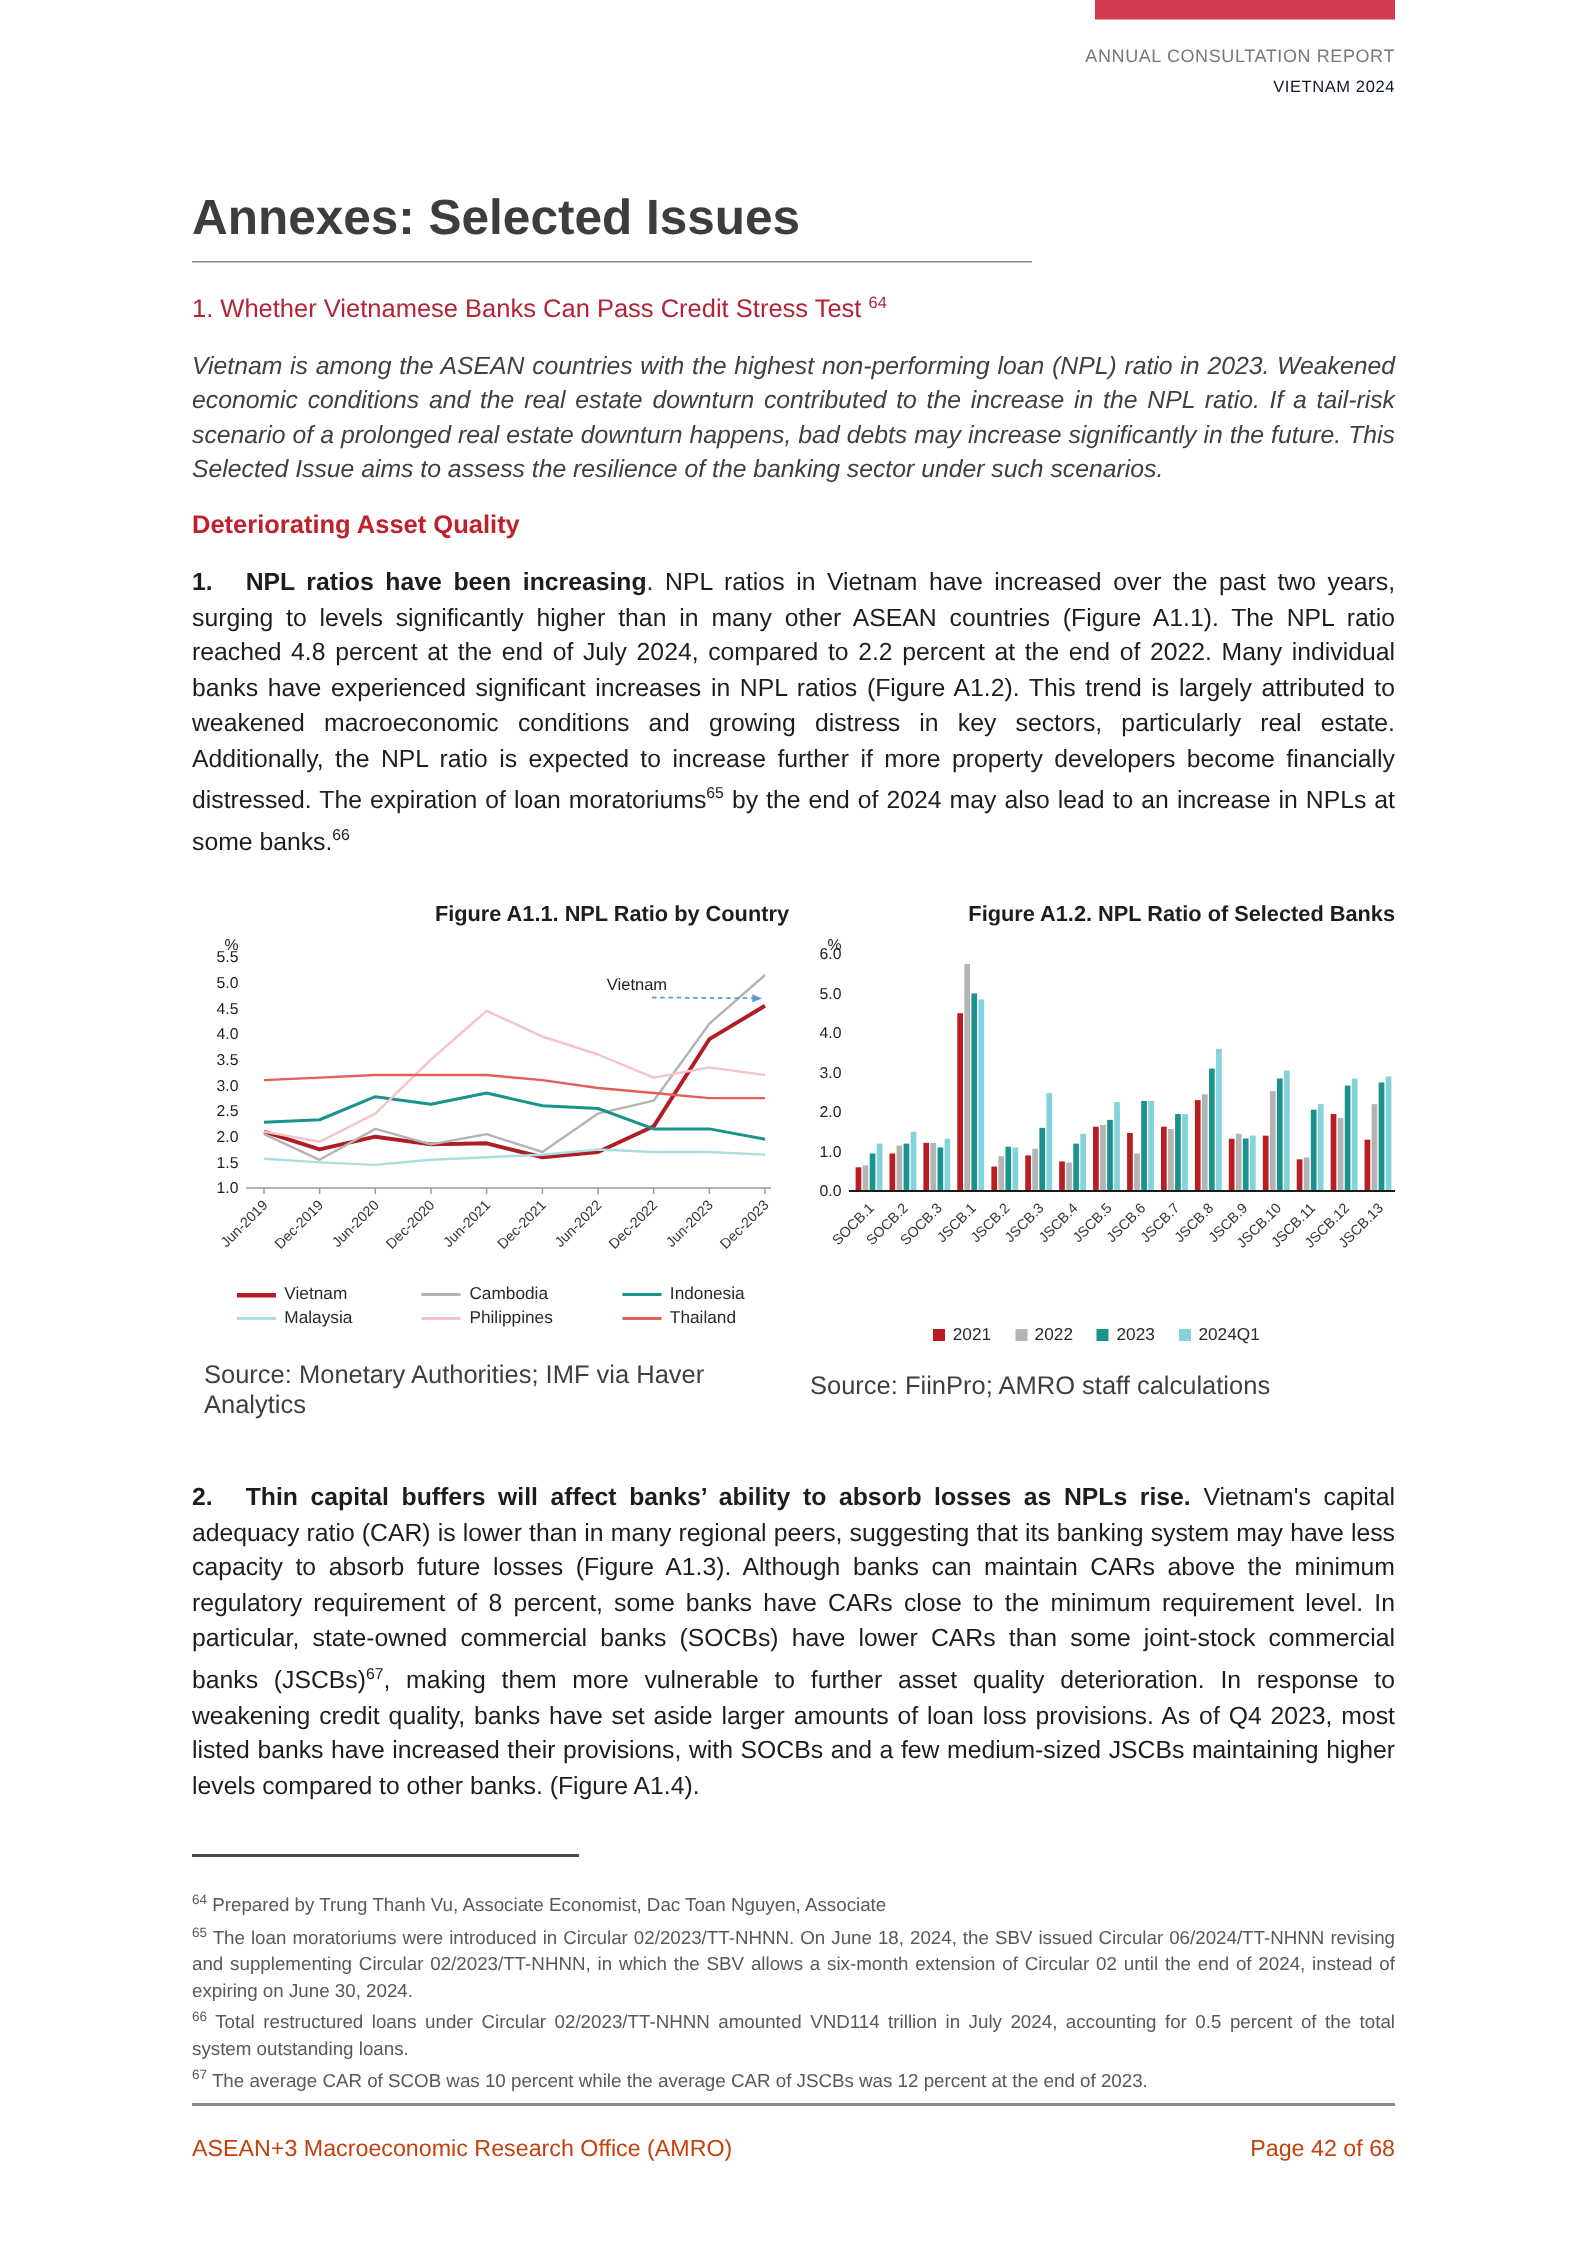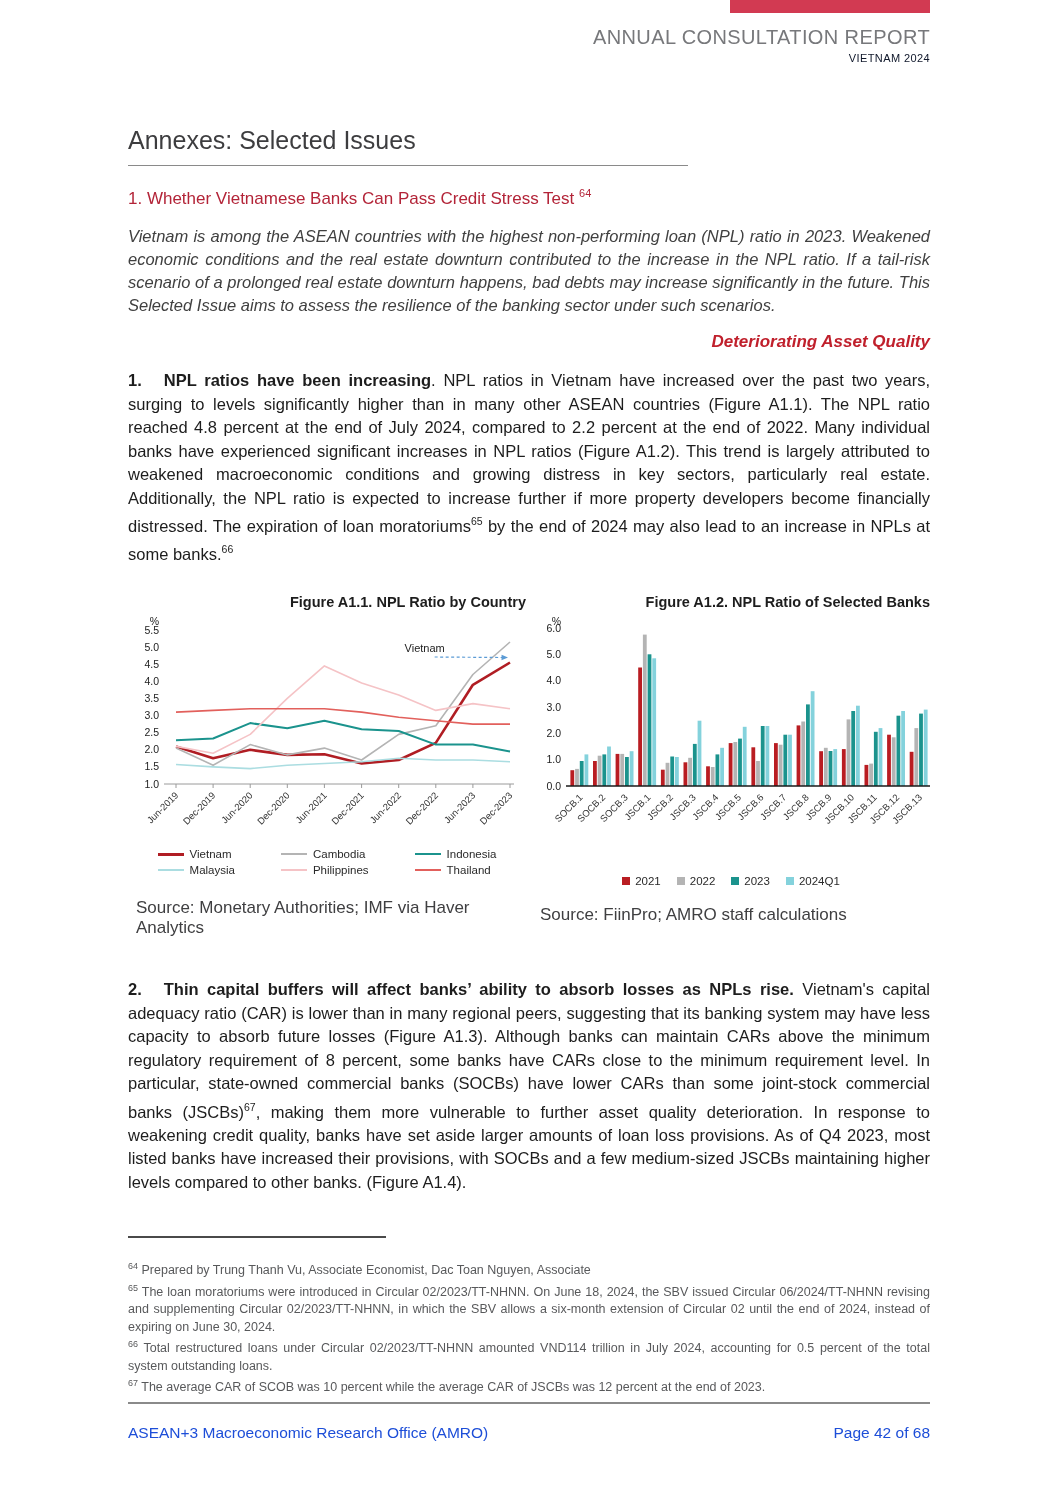--- a/index.html
+++ b/index.html
@@ -2,35 +2,35 @@
 <html><head>
 <meta charset="utf-8">
 <style>
   * { margin:0; padding:0; box-sizing:border-box; }
   body { background:#ffffff; font-family:"Liberation Sans", sans-serif; }
   .page { position:relative; width:1058px; height:1497px; background:#ffffff; overflow:hidden; }
 
   .accent-bar { position:absolute; top:0; right:128px; width:200px; height:13px; background:#d23a52; }
 
   .header-text { padding:27px 128px 0 128px; text-align:right; line-height:21px; }
-  .header-line1 { color:#77787b; font-size:20px; letter-spacing:0.4px; }
+  .header-line1 { color:#77787b; font-size:12px; letter-spacing:0.4px; }
   .header-line2 { color:#0f172a; font-size:11px; letter-spacing:0.4px; }
 
   .content { padding:0 128px; }
 
-  .page-title { margin-top:57px; font-size:25px; font-weight:400; color:#3d3d3f; }
+  .page-title { margin-top:57px; font-size:33px; font-weight:700; color:#3d3d3f; }
   .title-rule { margin-top:10px; width:560px; border:none; border-top:1px solid #8a8a8a; }
 
   .section-heading { margin-top:21px; font-size:17px; font-weight:400; color:#b32438; }
   .section-heading sup { font-size:11px; }
 
   .abstract { margin-top:16px; font-size:16.5px; line-height:23.2px; font-style:italic;
               color:#404040; text-align:justify; }
 
-  .subheading { margin-top:15px; font-size:17px; font-weight:700; font-style:italic; color:#c0202c;text-align:right; }
+  .subheading { margin-top:15px; font-size:17px; font-weight:700; color:#c0202c; }
 
   .body-para { font-size:16.5px; line-height:23.5px; color:#1d1d1d; text-align:justify; }
   .para-1 { margin-top:17px; }
   .para-2 { margin-top:40px; }
   .body-para sup { font-size:10.5px; }
   .para-num { display:inline-block; margin-right:22px; font-weight:700; }
   .para-lead { font-weight:700; }
 
   .figures-row { margin-top:28px; display:flex; justify-content:space-between; }
   .figure { width:398px; }
@@ -51,21 +51,21 @@
 
   .footnotes { position:absolute; top:1236px; left:128px; right:128px; }
   .footnote-rule { width:258px; border:none; border-top:2px solid #4a4a4a; }
   .footnote-list { margin-top:20px; }
   .footnote { font-size:12.5px; line-height:17.5px; color:#58595b; text-align:justify; }
   .footnote sup { font-size:9px; }
 
   .page-footer { position:absolute; top:1402px; left:128px; right:128px; }
   .footer-rule { border:none; border-top:2px solid #8a8a8a; }
   .footer-row { margin-top:20px; display:flex; justify-content:space-between;
-                font-size:15.5px; color:#1d4ed8; }
+                font-size:15.5px; color:#c2410c; }
 </style>
 </head>
 <body>
 
 <div class="page">
 
   <div class="accent-bar"></div>
 
   <div class="header-text">
     <div class="header-line1">ANNUAL CONSULTATION REPORT</div>

